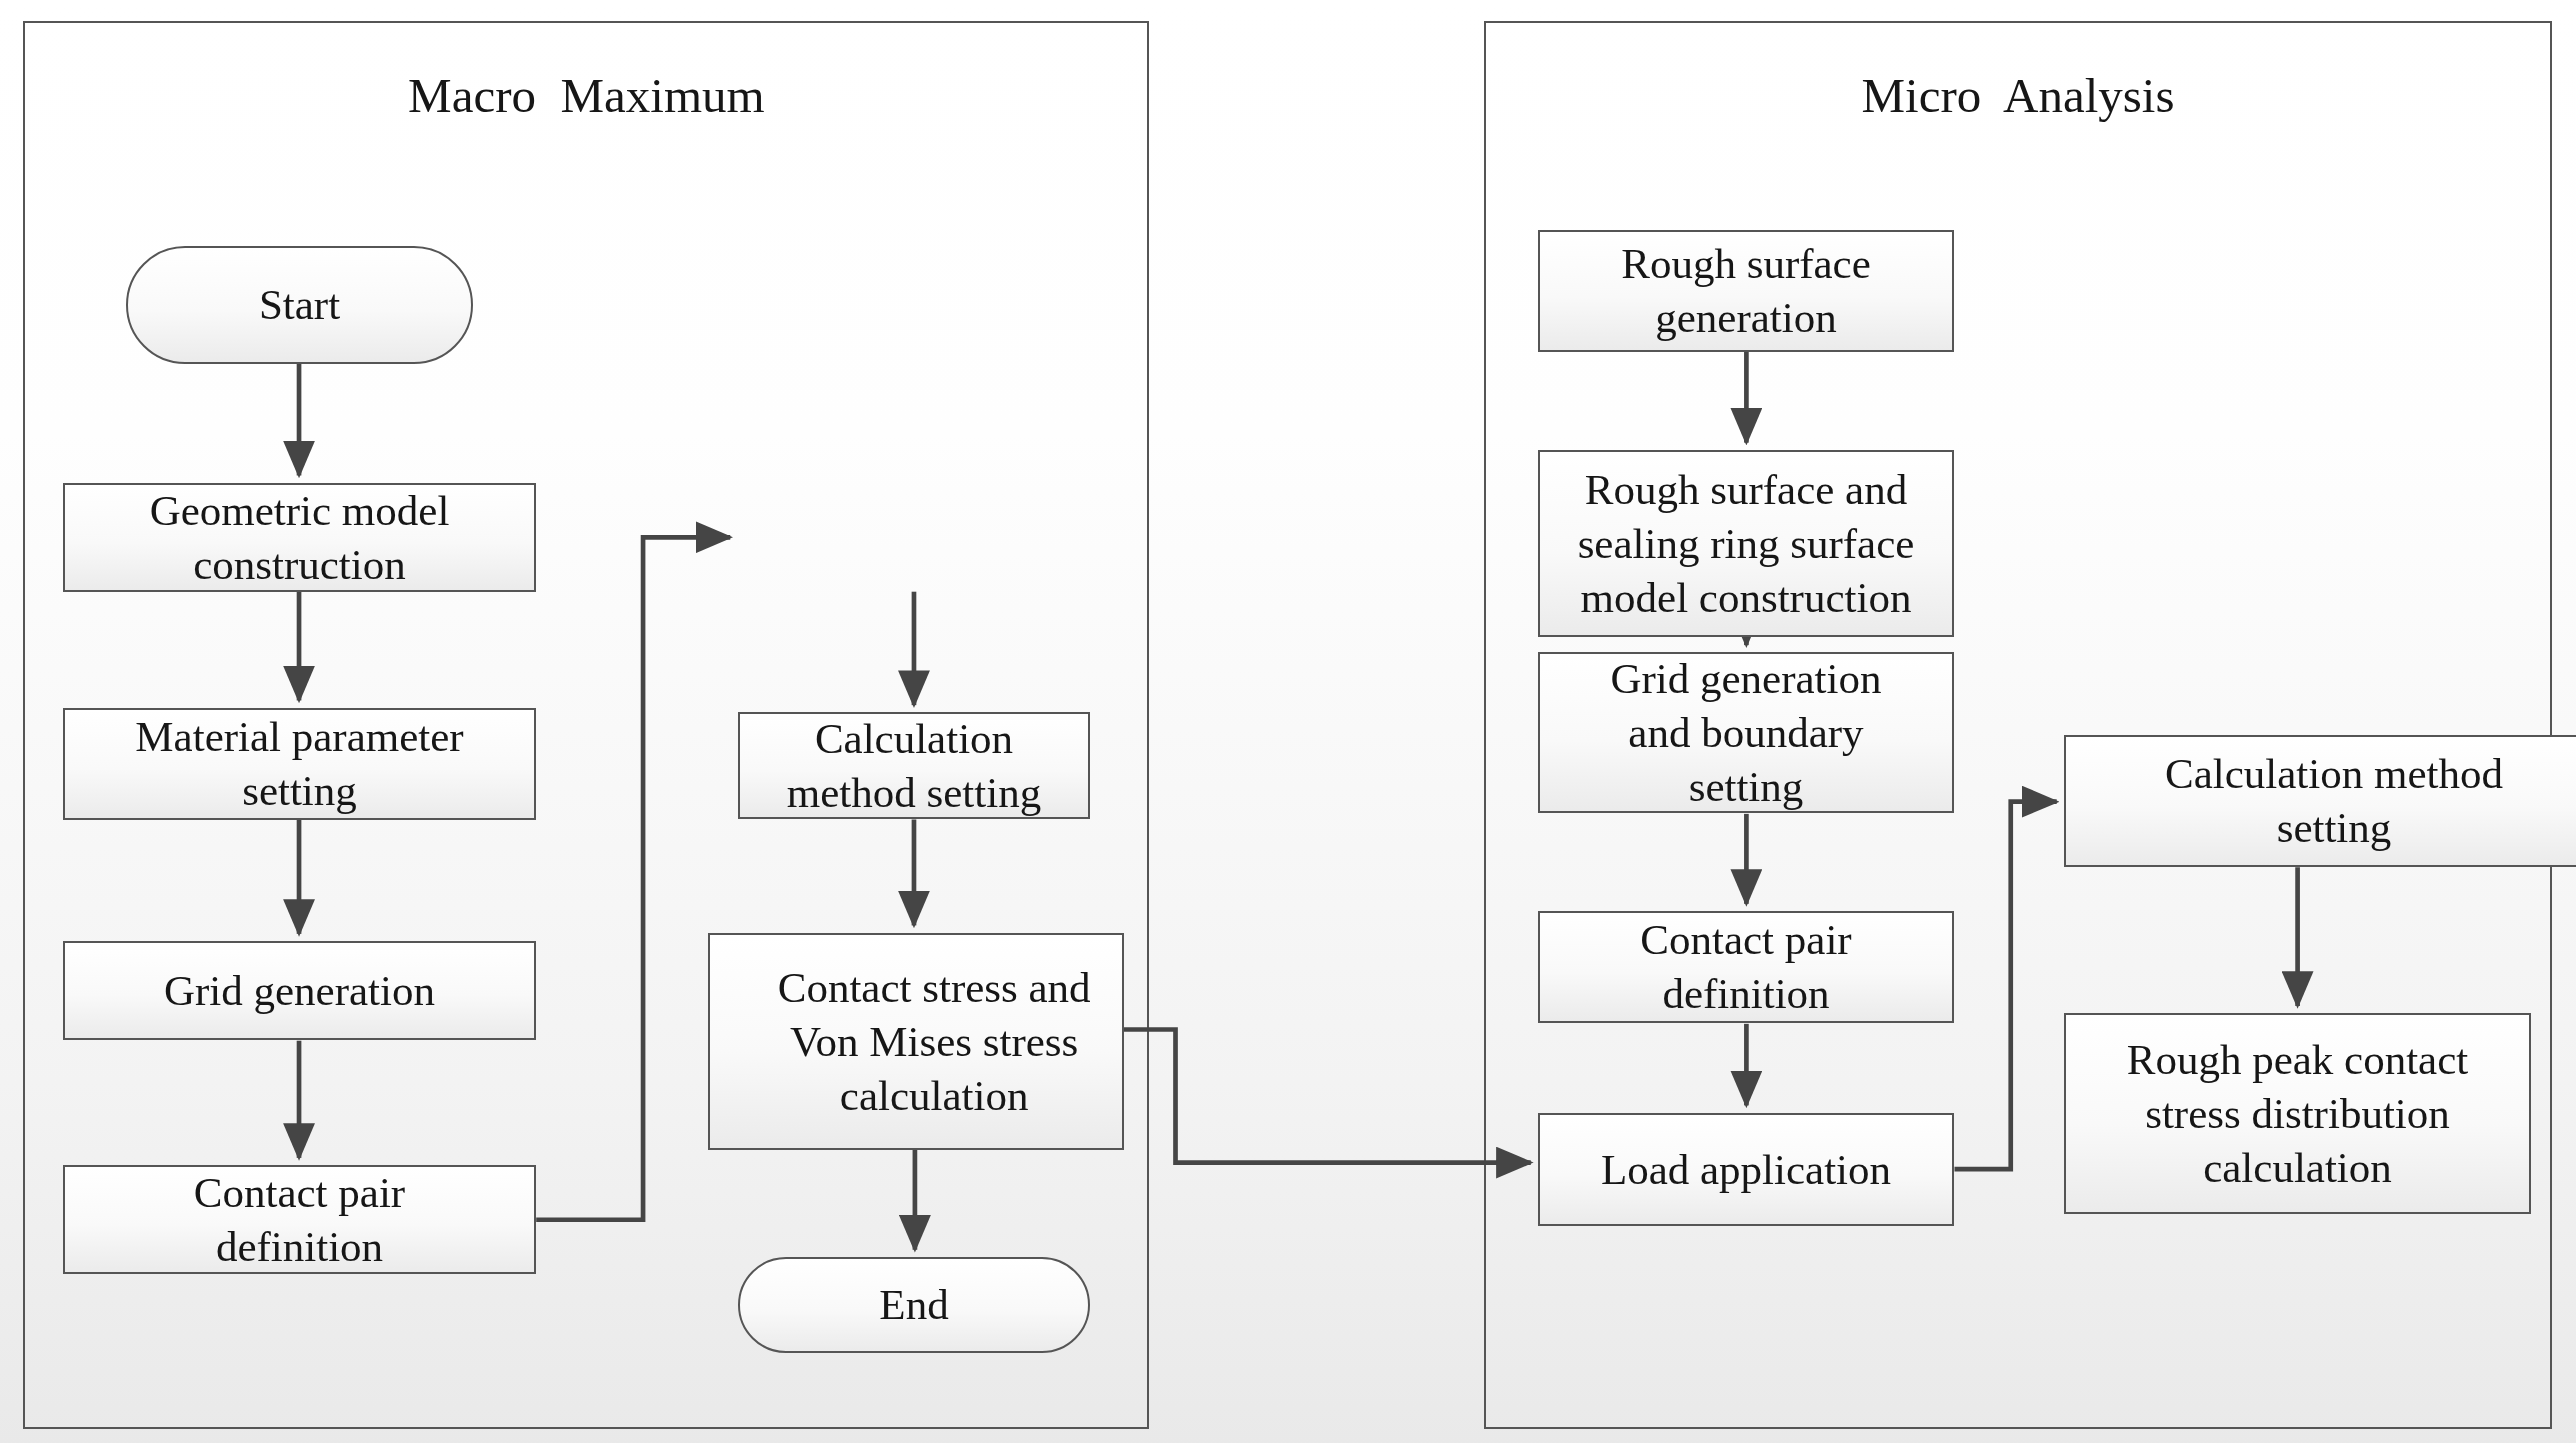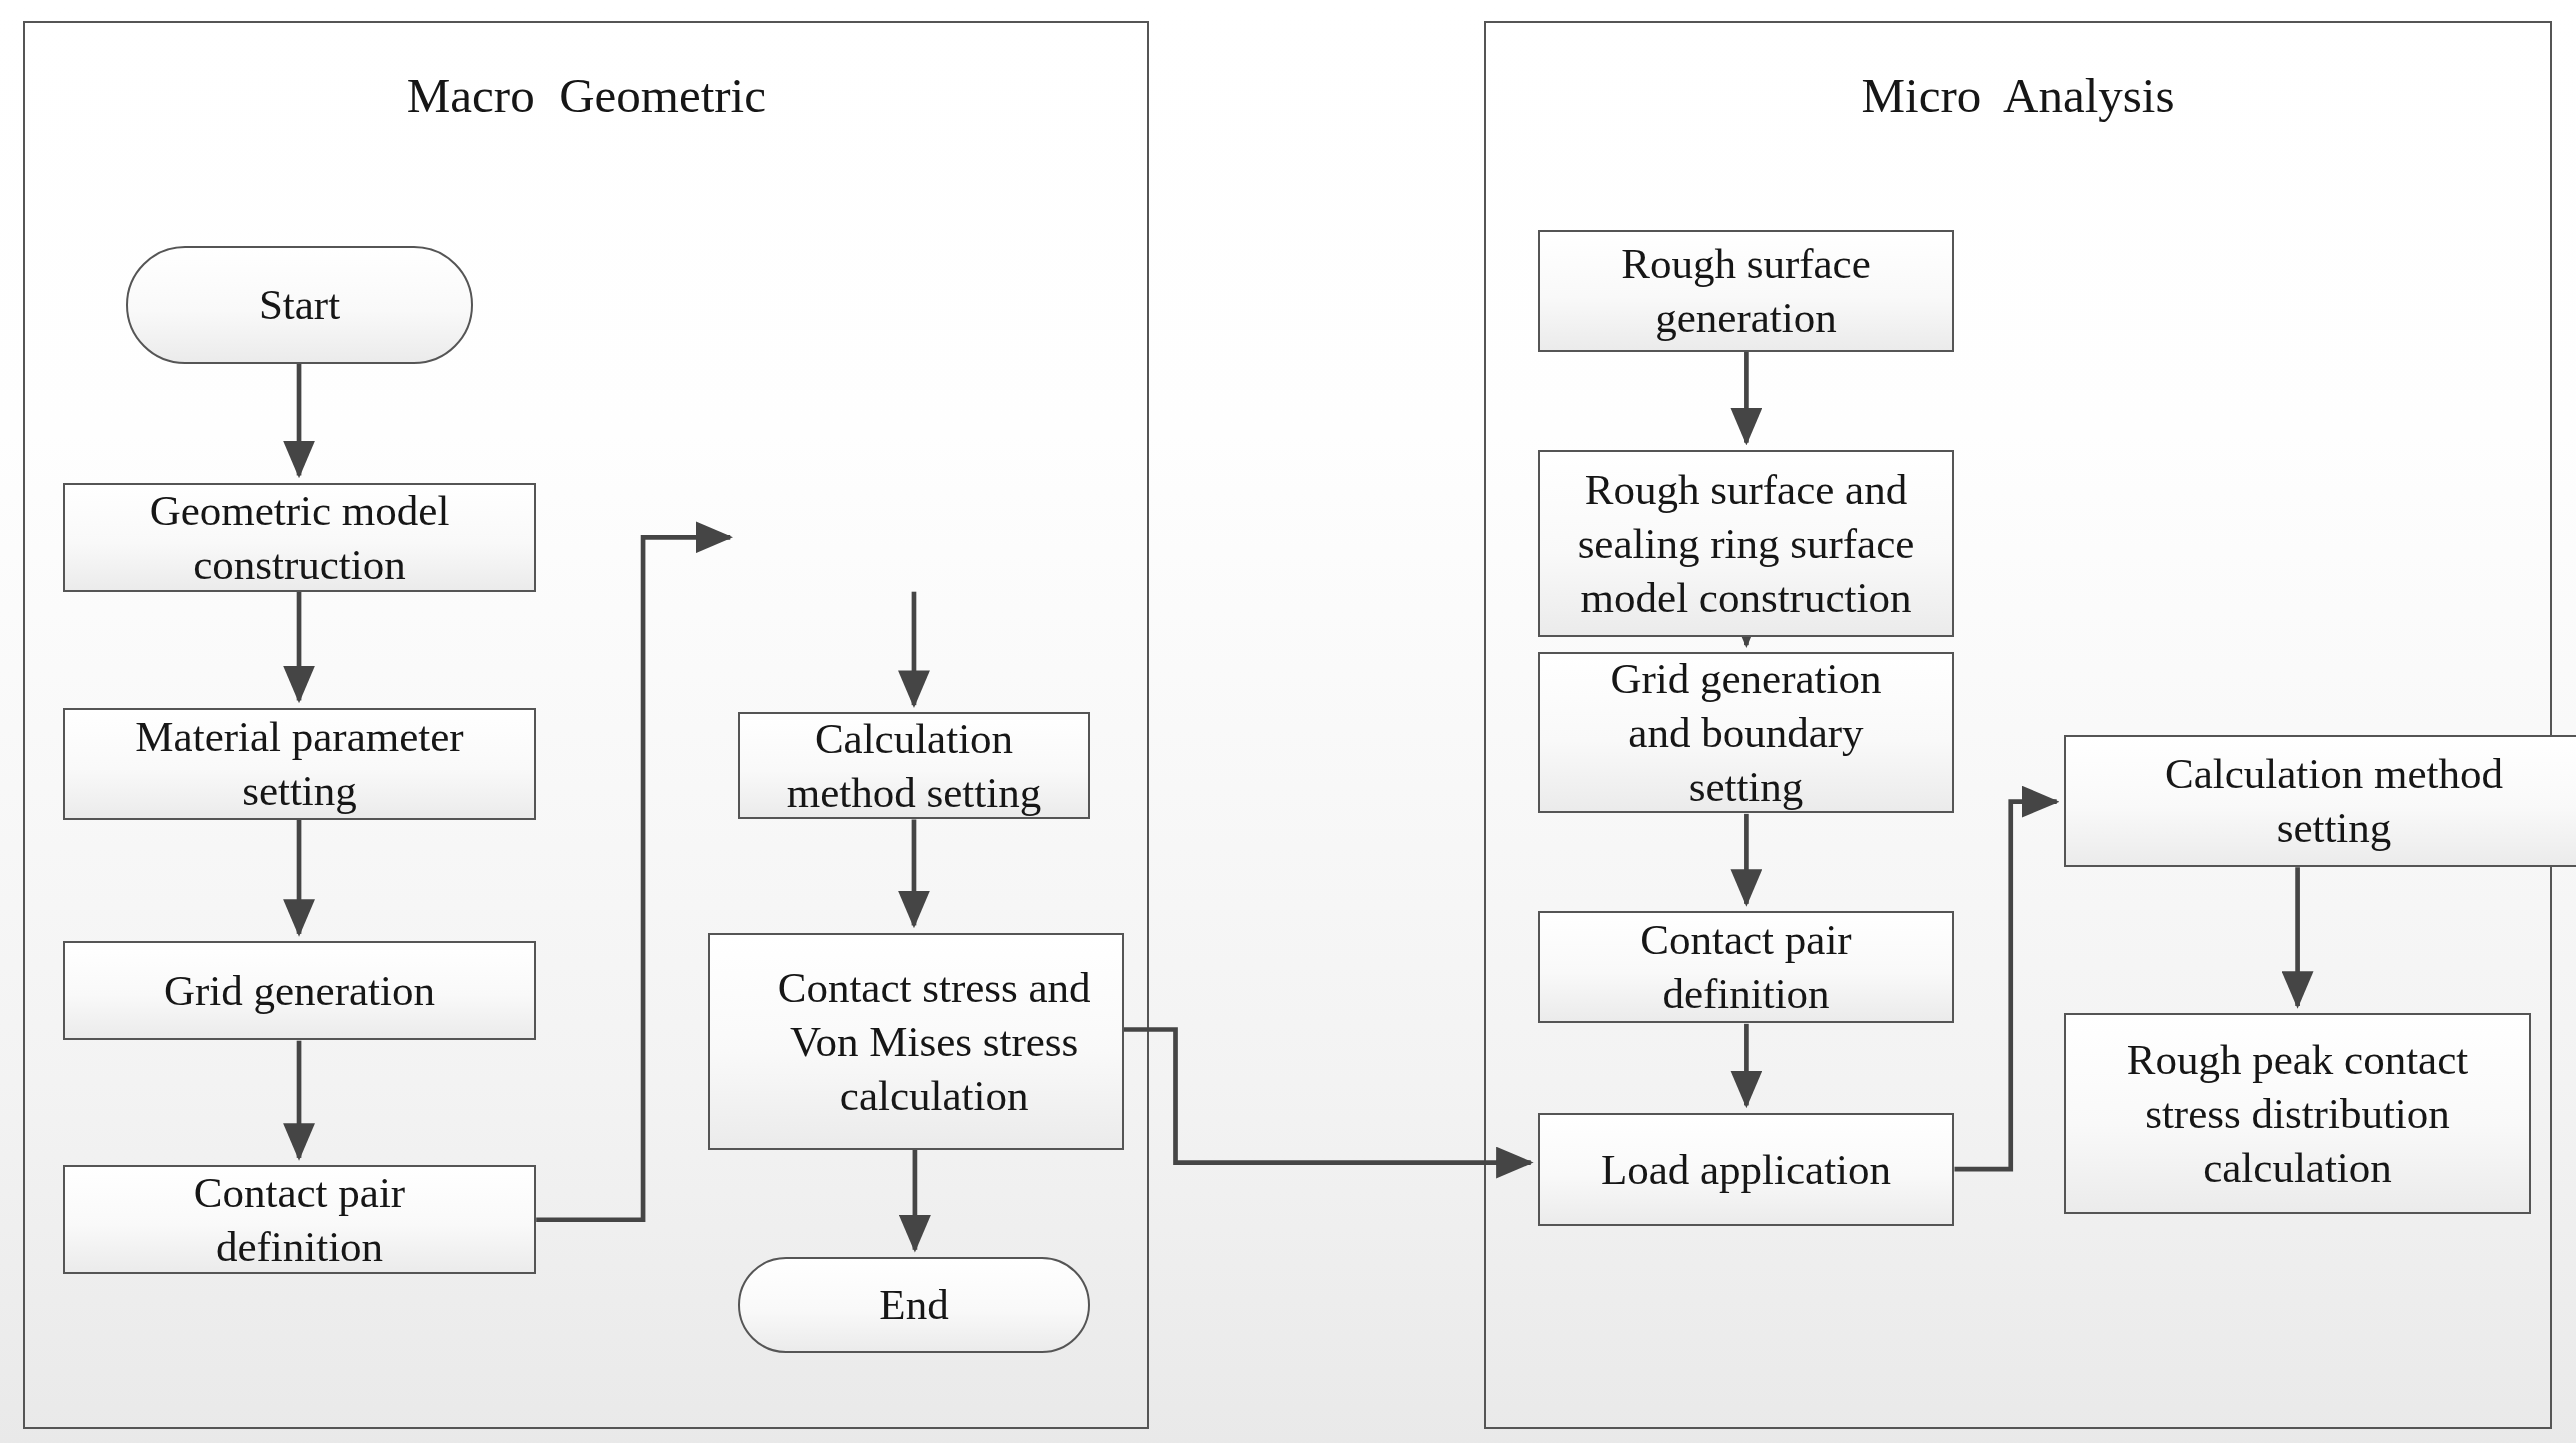--- a/index.html
+++ b/index.html
@@ -83,21 +83,21 @@
       <path d="M1199,1098 L1254,1098 L1254,1240 L1633,1240" marker-end="url(#ah)"></path>
       <path d="M1863,375 L1863,472" marker-end="url(#ah)"></path>
       <path d="M1863,680 L1863,688" marker-end="url(#ah)"></path>
       <path d="M1863,868 L1863,964" marker-end="url(#ah)"></path>
       <path d="M1863,1092 L1863,1179" marker-end="url(#ah)"></path>
       <path d="M2085,1247 L2145,1247 L2145,855 L2194,855" marker-end="url(#ah)"></path>
       <path d="M2451,925 L2451,1073" marker-end="url(#ah)"></path>
     </g>
   </svg>
 
-  <div class="panel-title" style="left:23.4px;top:66px;width:1126px;height:60px;">Macro  Geometric</div>
+  <div class="panel-title" style="left:23.4px;top:66px;width:1126px;height:60px;">Macro  Maximum</div>
   <div class="panel-title" style="left:1484px;top:66px;width:1068px;height:60px;">Micro  Analysis</div>
 
   <div class="node" style="left:63px;top:483px;width:473px;height:109px;">Geometric model
 construction</div>
   <div class="node oval" style="left:126px;top:246px;width:347px;height:118px;">Start</div>
   <div class="node" style="left:63px;top:708px;width:473px;height:112px;">Material parameter
 setting</div>
   <div class="node" style="left:63px;top:941px;width:473px;height:99px;">Grid generation</div>
   <div class="node" style="left:63px;top:1165px;width:473px;height:109px;">Contact pair
 definition</div>

